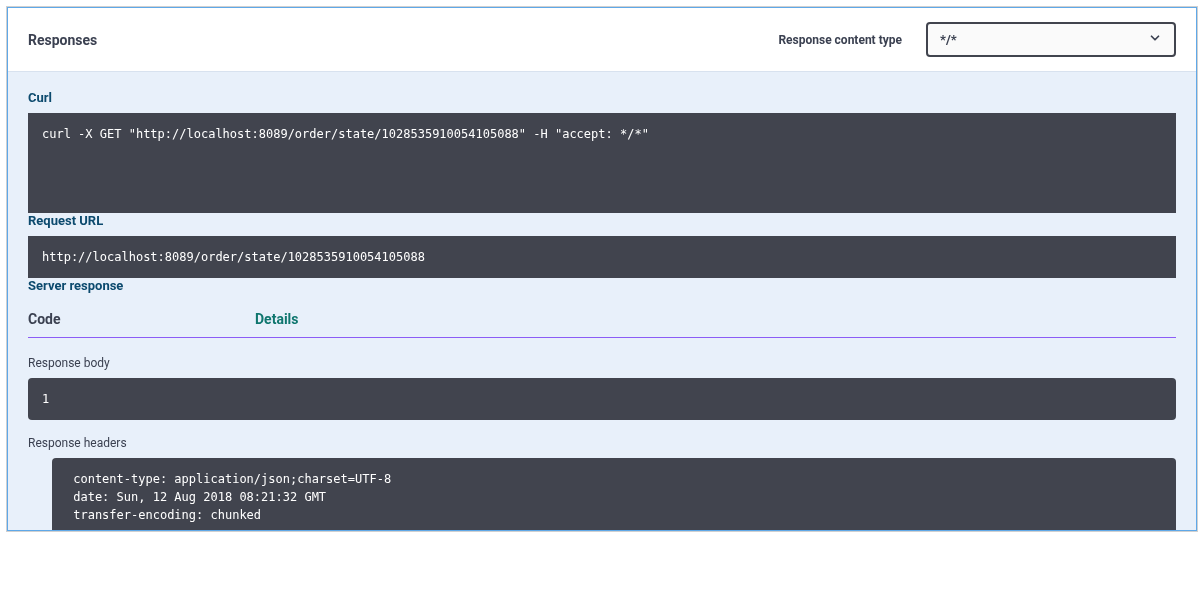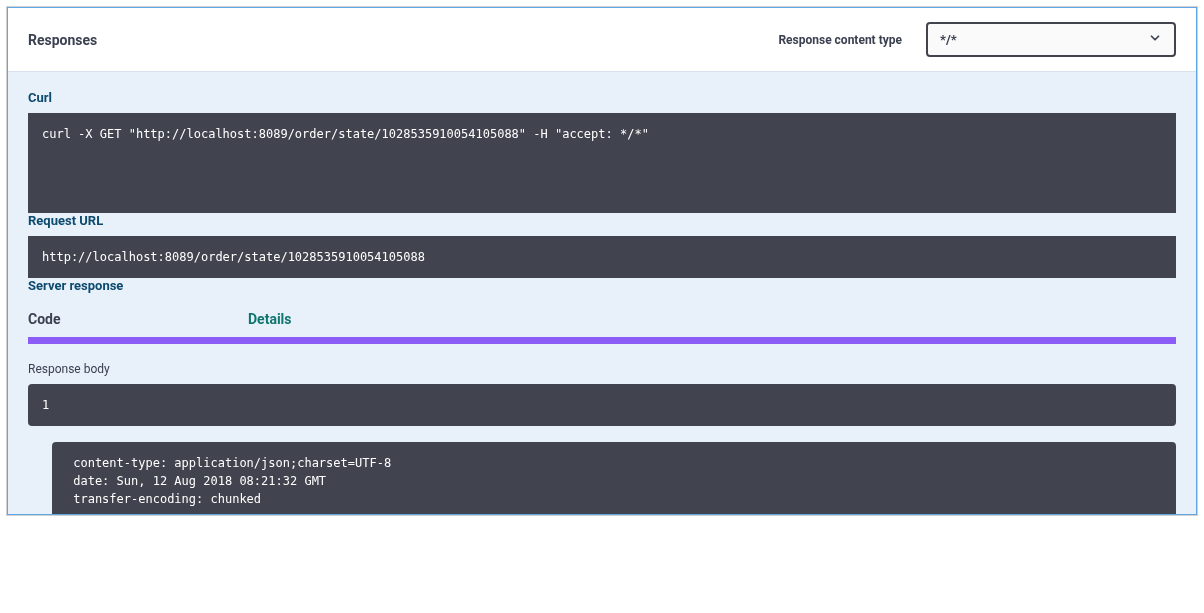--- a/index.html
+++ b/index.html
@@ -76,23 +76,24 @@
     white-space: pre;
     overflow-x: auto;
     margin-bottom: 0;
     line-height: 1.5;
   }
   .curl-block {
     min-height: 100px;
   }
   .table-head {
     display: flex;
-    border-bottom: 7px solid #8b5cf6;
+    border-bottom: 1px solid #8b5cf6;
     padding: 10px 0;
     margin-top: 4px;
+    gap: 7px;
   }
   .col-code {
     width: 220px;
     flex-shrink: 0;
     font-weight: 700;
     font-size: 14px;
     color: #3b4151;
   }
   .col-details {
     flex: 1;
@@ -172,20 +173,21 @@
 
       <div class="table-head">
         <div class="col-code">Code</div>
         <div class="col-details">Details</div>
       </div>
 
       <div class="table-row">
         <div class="details-area">
           <div class="sub-label">Response body</div>
           <div class="resp-block">1</div>
+          <div class="sub-label">Response headers</div>
           <div class="resp-block resp-headers-block"> content-type: application/json;charset=UTF-8 
  date: Sun, 12 Aug 2018 08:21:32 GMT 
  transfer-encoding: chunked </div>
         </div>
       </div>
 
     </div>
   </div>
 </div>
 

